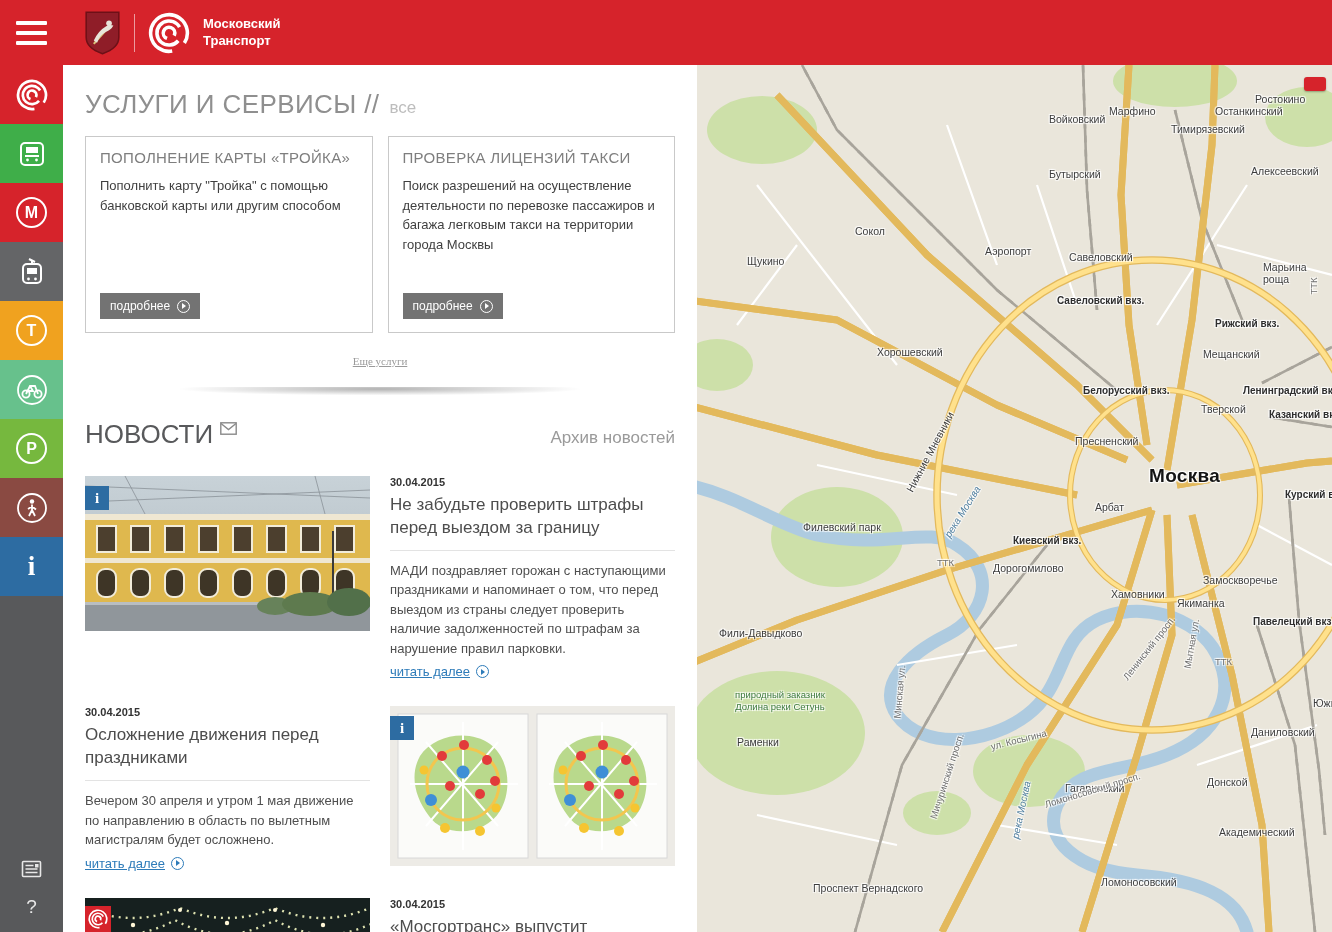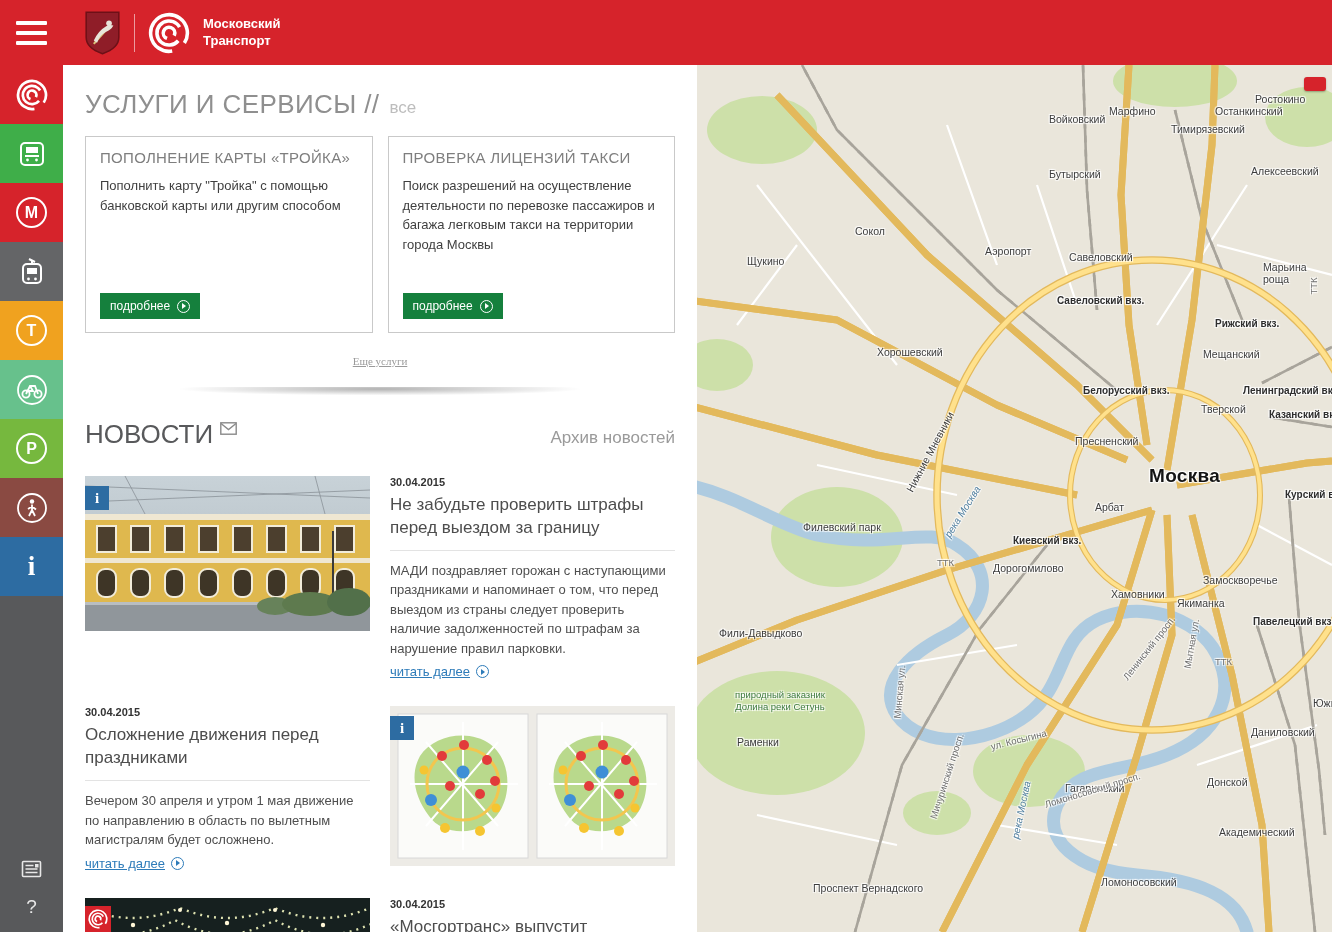--- a/index.html
+++ b/index.html
@@ -29,21 +29,21 @@
 
   
   .content { position:absolute; left:63px; top:65px; width:634px; height:867px; background:#fff; overflow:hidden; padding:0 22px; z-index:10; }
   .svc-head { margin-top:24px; display:flex; align-items:baseline; gap:10px; }
   .svc-title { font-size:26px; color:#8f8f8f; letter-spacing:.4px; }
   .svc-all { font-size:17px; color:#bdbdbd; text-decoration:none; cursor:pointer; }
   .cards { display:flex; gap:15px; margin-top:16px; }
   .card { flex:1 1 0; height:197px; border:1px solid #c9c9c9; position:relative; padding:12px 14px; background:#fff; }
   .card-title { font-size:15px; color:#7e7e7e; letter-spacing:.3px; }
   .card-desc { font-size:13px; color:#3f3f3f; line-height:1.5; margin-top:10px; }
-  .card-btn { position:absolute; left:14px; bottom:13px; background:#15803d; color:#fff; border:none; font-size:12px; font-family:inherit; padding:6px 10px; display:inline-flex; align-items:center; gap:7px; cursor:pointer; }
+  .card-btn { position:absolute; left:14px; bottom:13px; background:#737373; color:#fff; border:none; font-size:12px; font-family:inherit; padding:6px 10px; display:inline-flex; align-items:center; gap:7px; cursor:pointer; }
   .arrow-circ { width:13px; height:13px; border:1px solid currentColor; border-radius:50%; display:inline-flex; align-items:center; justify-content:center; flex:0 0 auto; }
   .arrow-circ i { display:block; width:0; height:0; border-left:4px solid currentColor; border-top:3px solid transparent; border-bottom:3px solid transparent; margin-left:1px; }
   .more-link { display:block; text-align:center; margin-top:22px; font-size:11px; color:#9a9a9a; text-decoration:underline; cursor:pointer;font-family:Liberation Serif, serif; }
   .section-shadow { height:18px; margin:20px -10px 4px; background:radial-gradient(ellipse 46% 9px at 50% 2px, rgba(0,0,0,.30), rgba(0,0,0,0) 72%); }
 
   .news-head { display:flex; align-items:baseline; justify-content:space-between; margin-top:14px; }
   .news-title { font-size:26px; color:#58595b; display:inline-flex; align-items:flex-start; gap:7px; }
   .news-title svg { width:17px; height:13px; margin-top:3px; }
   .news-archive { font-size:17px; color:#9a9a9a; text-decoration:none; cursor:pointer; }
 

